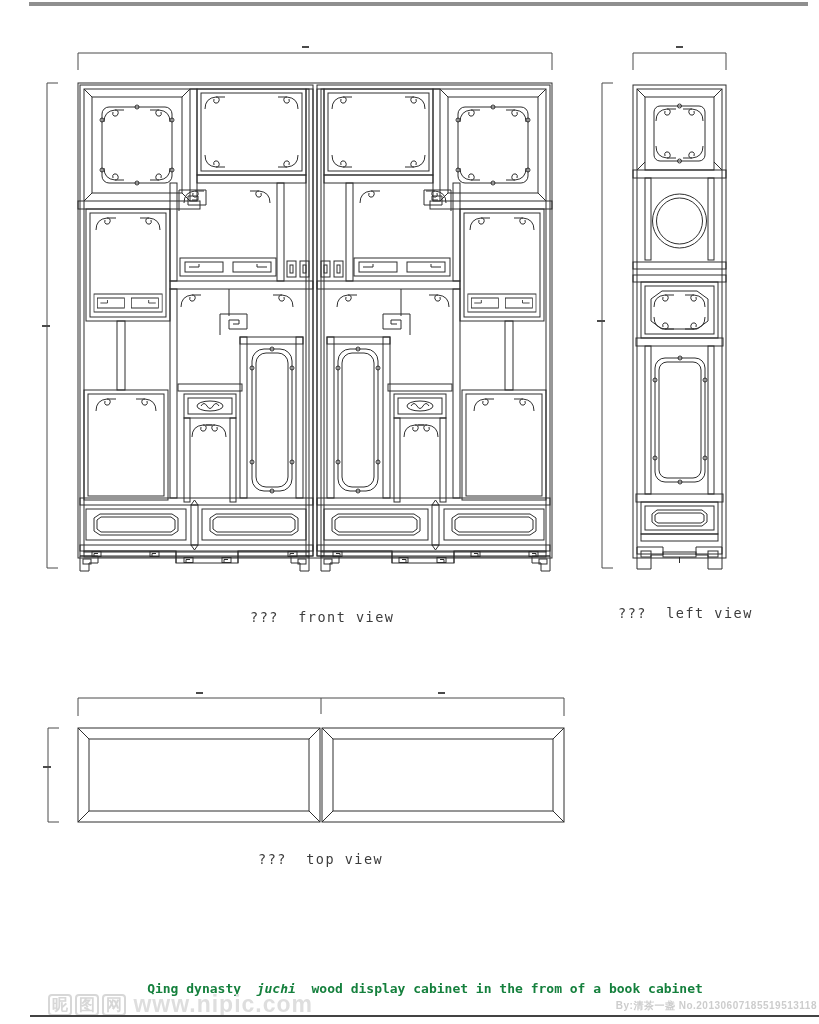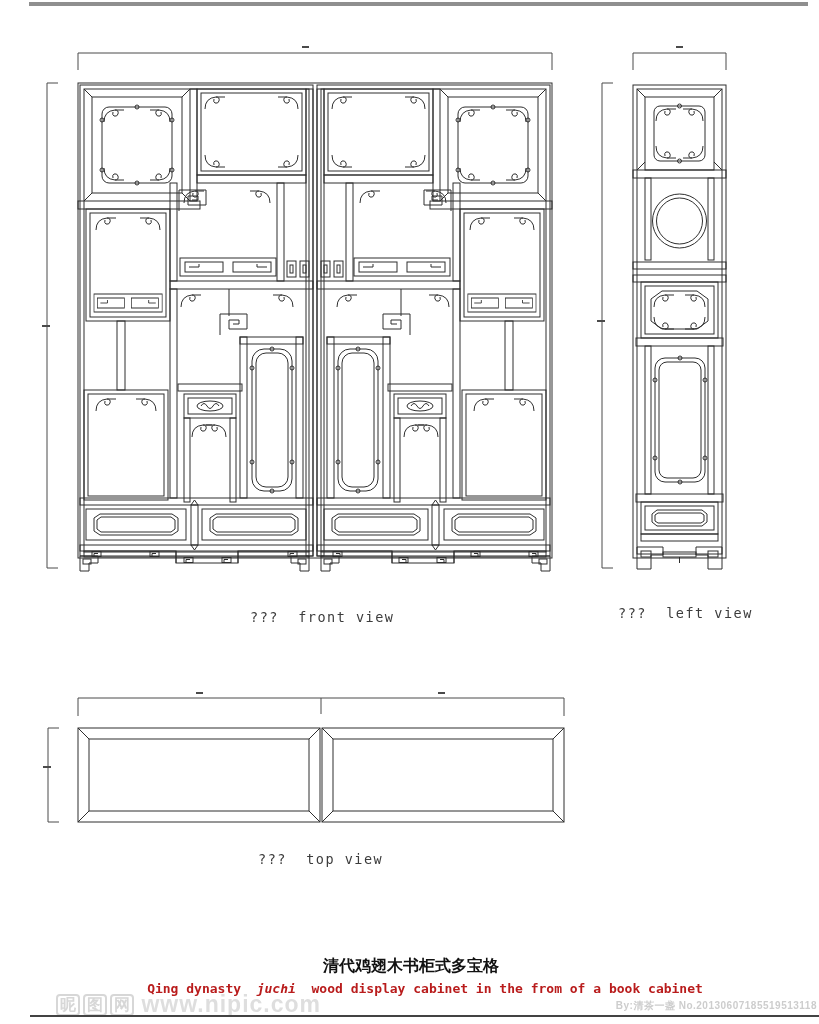--- a/index.html
+++ b/index.html
@@ -10,23 +10,23 @@
   svg{position:absolute;left:0;top:0;}
   .cad{stroke:var(--stroke,#2e2e2e);fill:none;stroke-width:1;}
   .dim{stroke:var(--dimc,#4a4a4a);fill:none;stroke-width:1;}
   .dimfill{fill:var(--dimc,#4a4a4a);stroke:none;}
   text.lbl{fill:#3c3c3c;font-family:"DejaVu Sans Mono","Liberation Mono",monospace;
            font-size:13.5px;letter-spacing:1.5px;white-space:pre;stroke:none;}
   .caption-zh{position:absolute;left:411px;top:956px;transform:translateX(-50%);
               font-size:16px;font-weight:bold;color:#111;white-space:pre;}
   .caption-en{position:absolute;left:425px;top:981px;transform:translateX(-50%);
               font-family:"DejaVu Sans Mono","Liberation Mono",monospace;
-              font-size:13px;font-weight:bold;color:#b91c1c;white-space:pre;}
+              font-size:13px;font-weight:bold;color:#15803d;white-space:pre;}
   .caption-en i{font-style:italic;}
-  .wm-left{position:absolute;left:16px;top:991px;color:#d7d7d7;font-weight:bold;white-space:nowrap;padding-left:40px;}
+  .wm-left{position:absolute;left:8px;top:991px;color:#d7d7d7;font-weight:bold;white-space:nowrap;padding-left:40px;}
   .wm-left .box{display:inline-block;border:2px solid #d7d7d7;border-radius:4px;
                 padding:0 2px;font-size:16px;line-height:18px;margin-right:3px;color:#d7d7d7;}
   .wm-left .url{font-size:23px;letter-spacing:1px;color:#dedede;vertical-align:-2px;}
   .wm-right{position:absolute;right:2px;top:999px;font-size:10px;font-weight:bold;
             color:#cdcdcd;letter-spacing:.5px;white-space:nowrap;}
 </style>
 </head>
 <body>
 
 <div id="page">
@@ -239,21 +239,20 @@
       <rect class="dimfill" x="196" y="692" width="7" height="2"></rect>
       <rect class="dimfill" x="438" y="692" width="7" height="2"></rect>
       <rect class="dimfill" x="43" y="766" width="8" height="2"></rect>
     </g>
 
     <text class="lbl" x="250" y="622">???  front view</text>
     <text class="lbl" x="618" y="618">???  left view</text>
     <text class="lbl" x="258" y="864">???  top view</text>
   </svg>
 
-  <div class="caption-zh">清代鸡翅木书柜式多宝格</div>
   <div class="caption-en"><span>Qing dynasty  </span><i>juchi</i><span>  wood display cabinet in the from of a book cabinet</span></div>
 
   <div class="wm-left">
     <span class="box">昵</span><span class="box">图</span><span class="box">网</span>
     <span class="url">www.nipic.com</span>
   </div>
   <div class="wm-right">By:清茶一盏 No.20130607185519513118</div>
 
   <div id="botrule"></div>
 </div>

